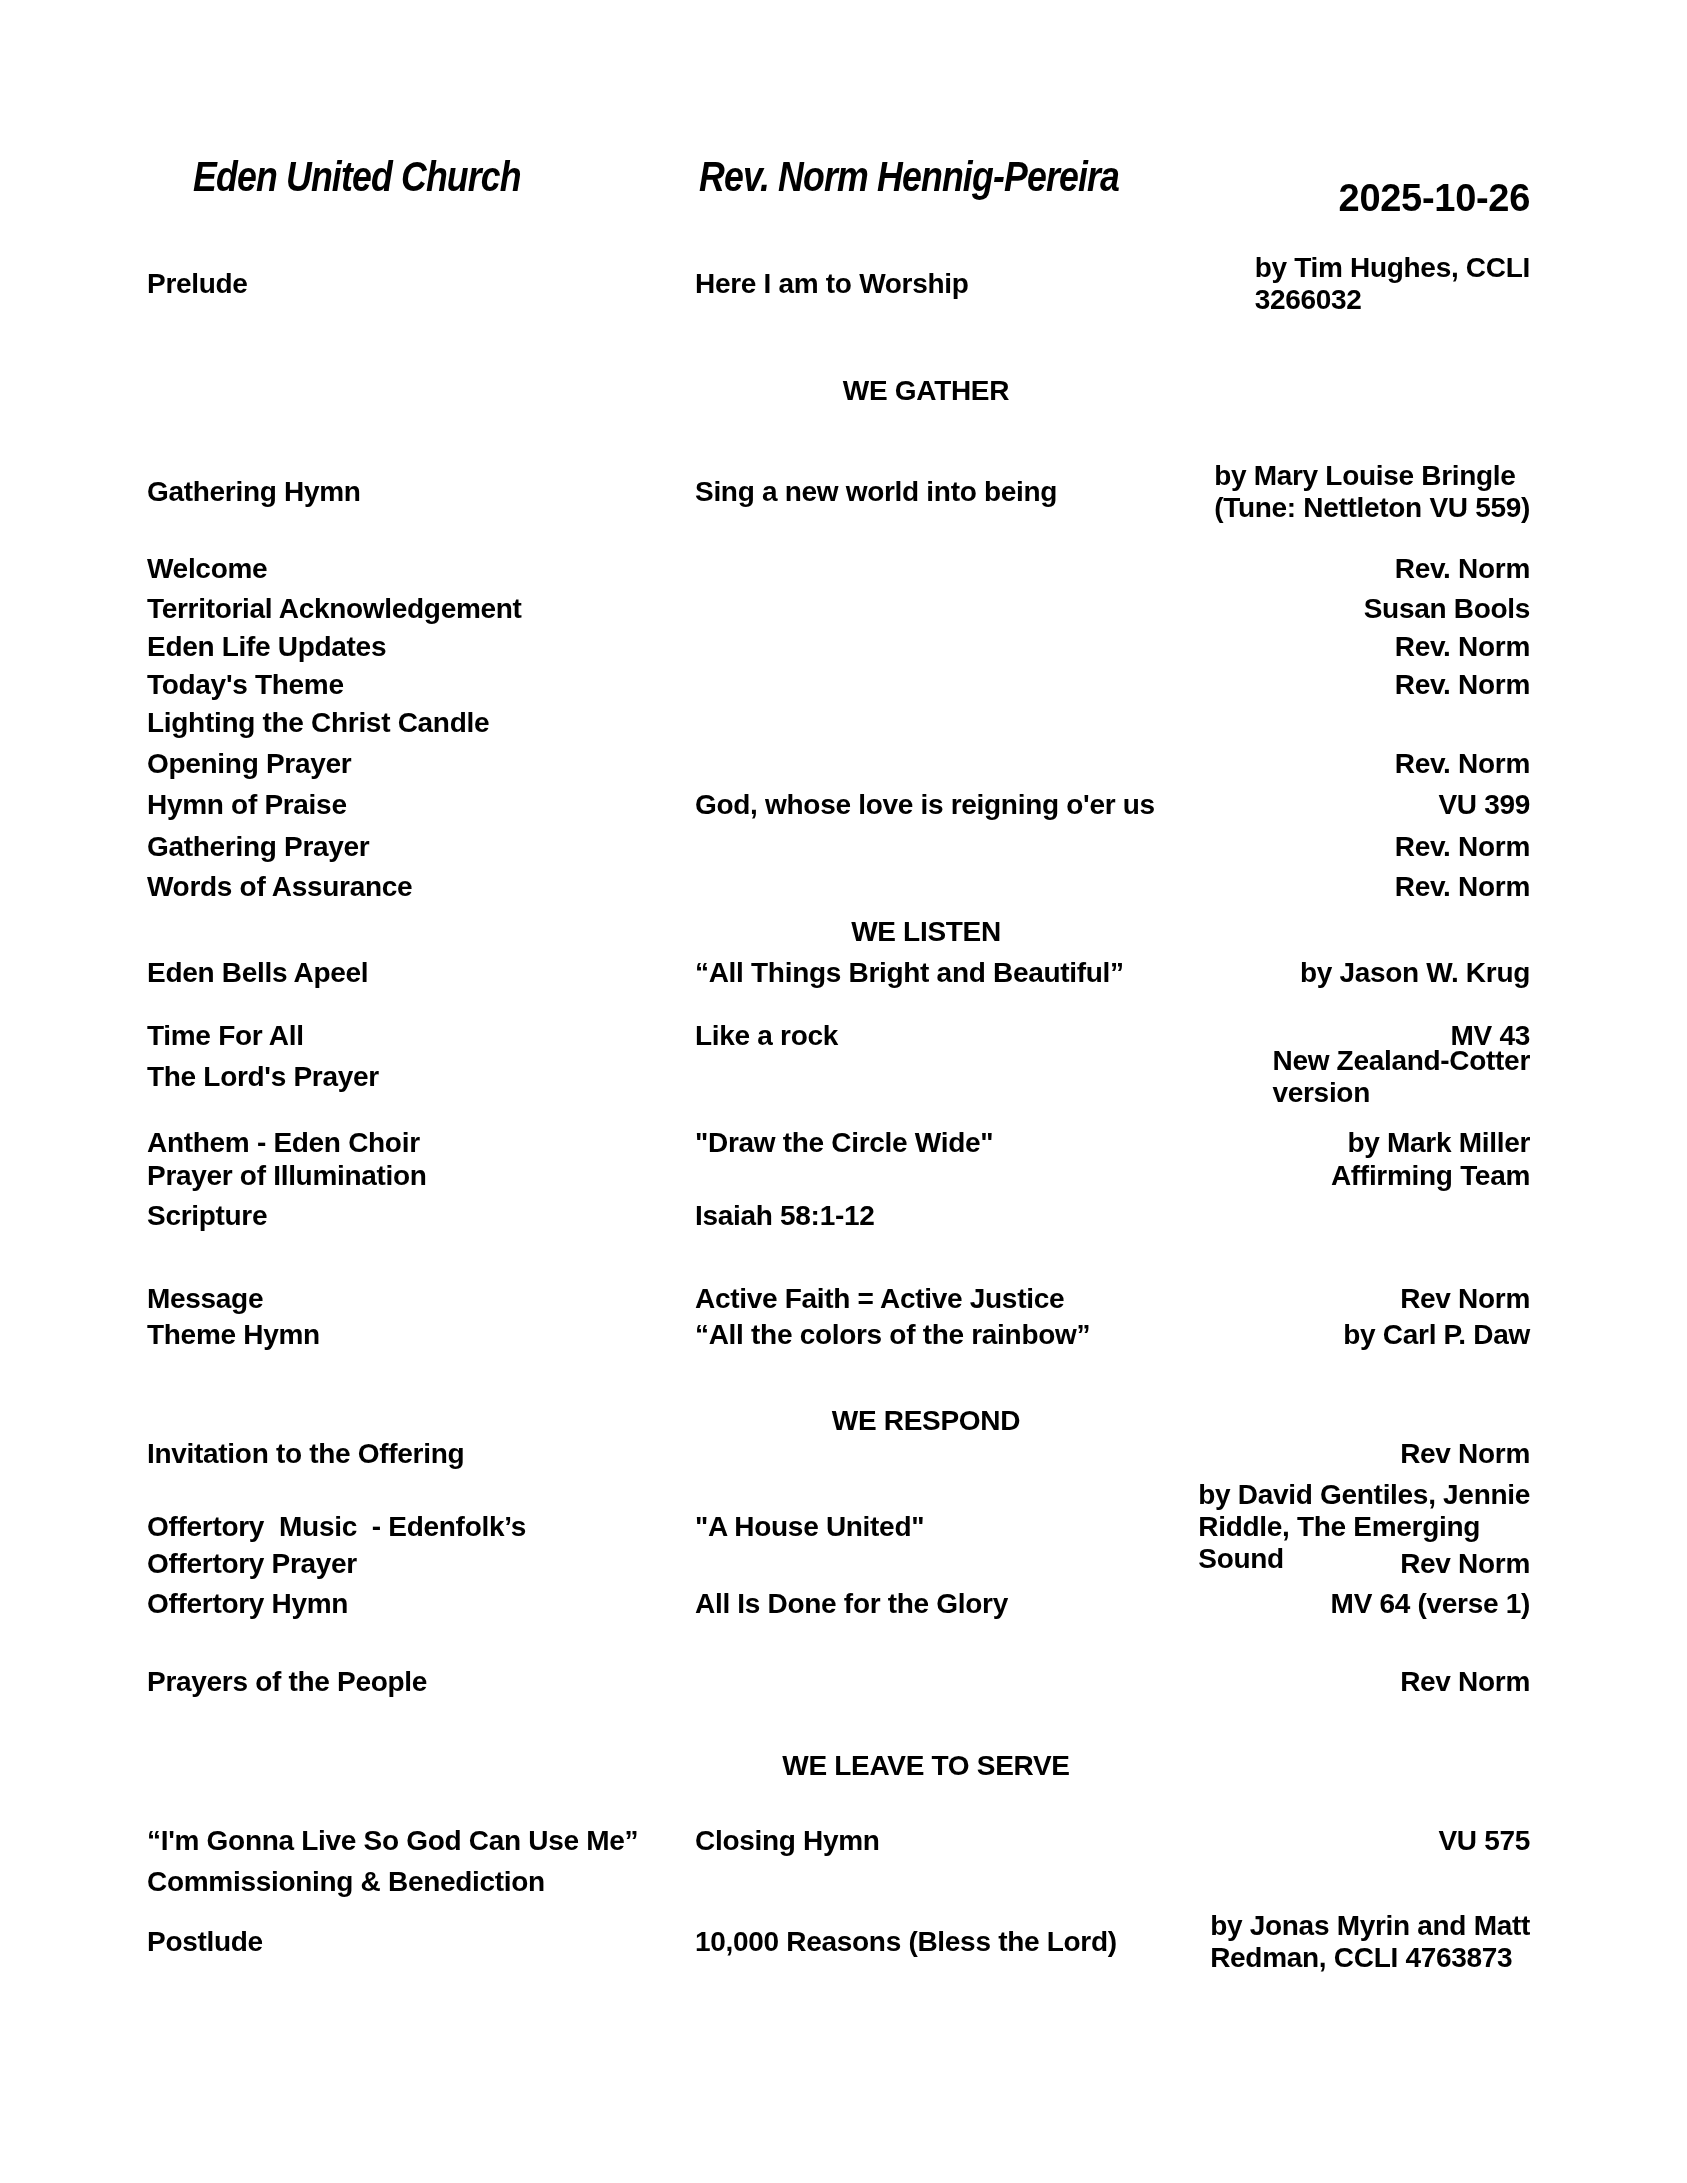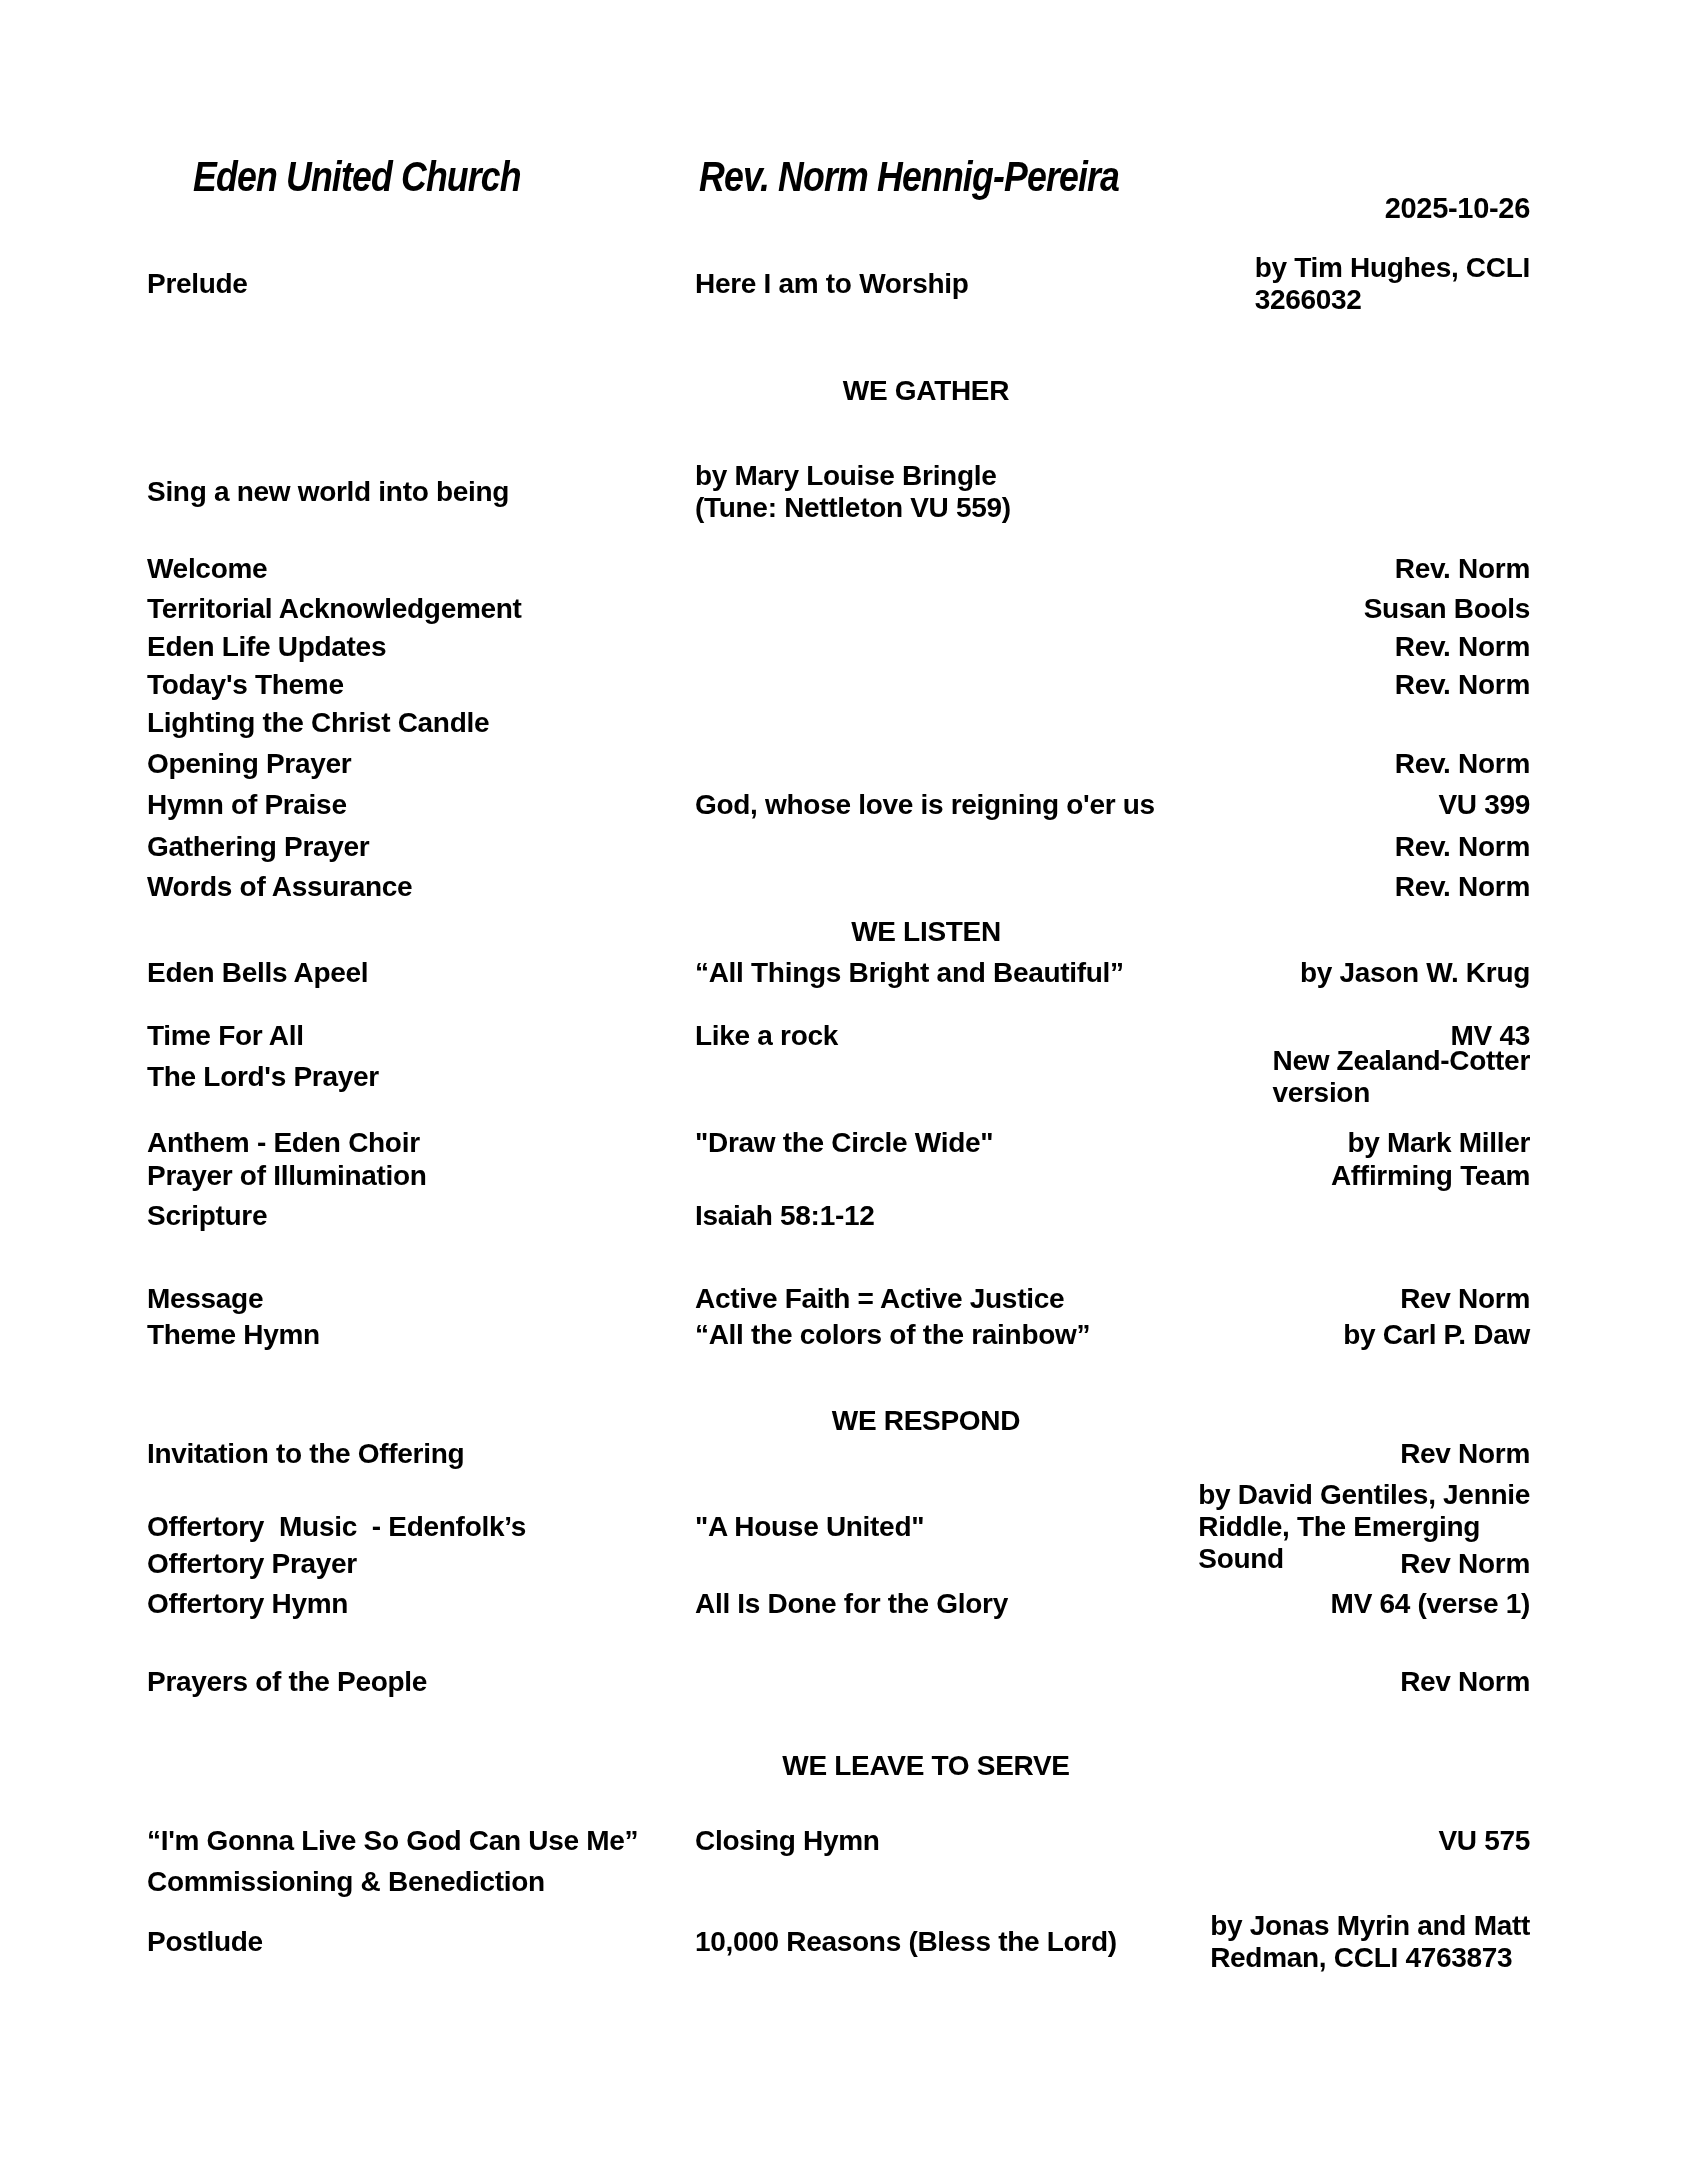--- a/index.html
+++ b/index.html
@@ -20,24 +20,24 @@
     font-style: italic;
     letter-spacing: -1px;
     white-space: pre;
     transform: translateY(-50%) scaleX(0.85);
     transform-origin: left center;
   }
   #title-church { left: 193px; }
   #title-rev { left: 699px; }
   .date {
     position: absolute;
-    top: 208px;
+    top: 198px;
     right: 157px;
     transform: translateY(-50%);
-    font-size: 29px;
+    font-size: 38px;
     letter-spacing: -0.3px;
     white-space: pre;
     text-align: center;
   }
   .row {
     position: absolute;
     left: 147px;
     width: 1383px;
     display: grid;
     grid-template-columns: 548px auto 1fr;
@@ -76,20 +76,21 @@
 <div class="row" style="top:284px">
   <span class="cell">Prelude</span>
   <span class="cell">Here I am to Worship</span>
   <span class="cell credit">by Tim Hughes, CCLI
 3266032</span>
 </div>
 
 <div class="section" style="top:391px">WE GATHER</div>
 
 <div class="row" style="top:492px">
+  <span class="cell">Gathering Hymn</span>
   <span class="cell">Sing a new world into being</span>
   <span class="cell credit">by Mary Louise Bringle
 (Tune: Nettleton VU 559)</span>
 </div>
 
 <div class="row" style="top:569px">
   <span class="cell">Welcome</span>
   <span class="cell"></span>
   <span class="cell credit">Rev. Norm</span>
 </div>

